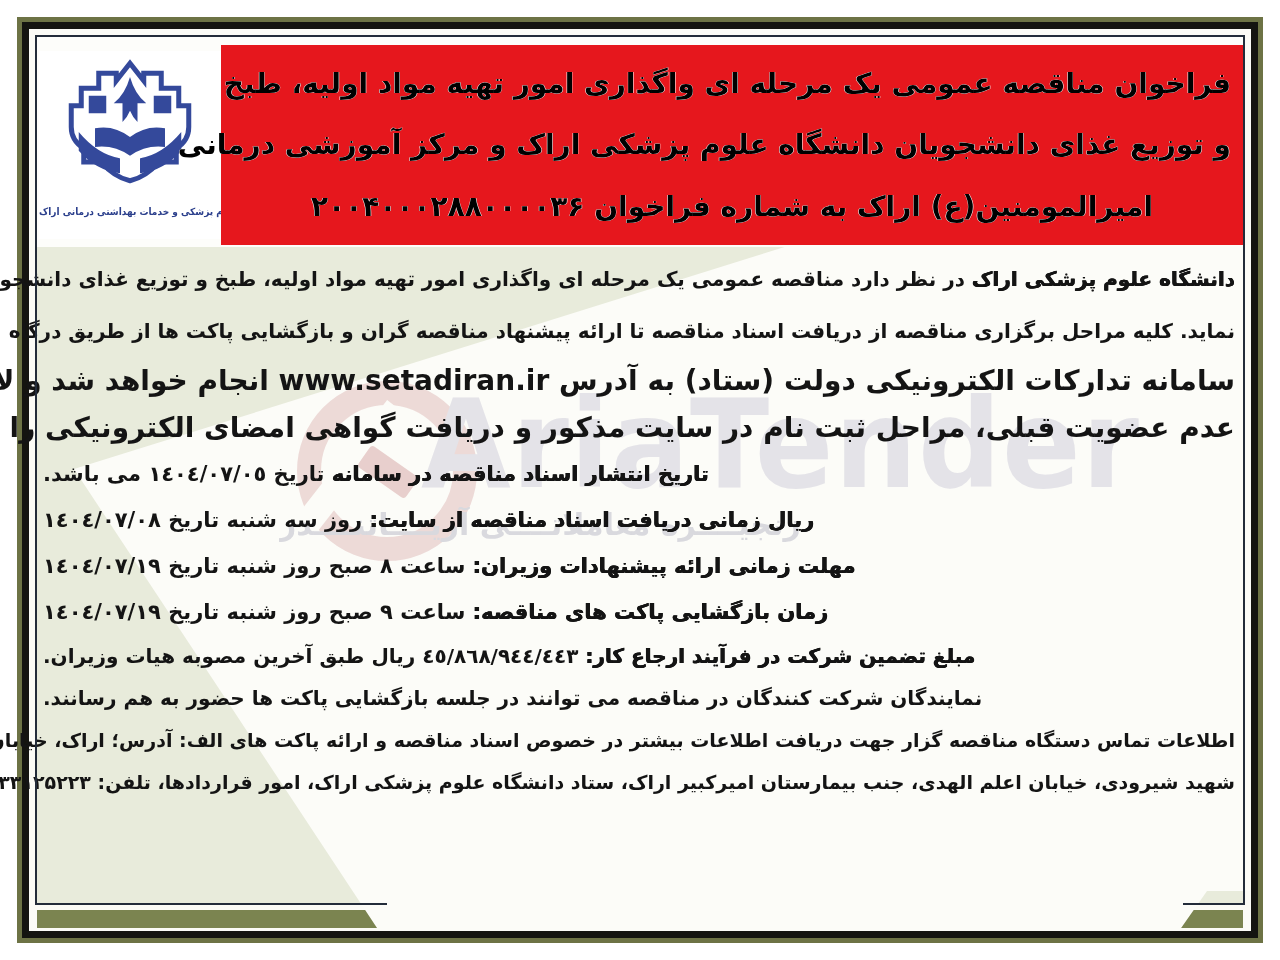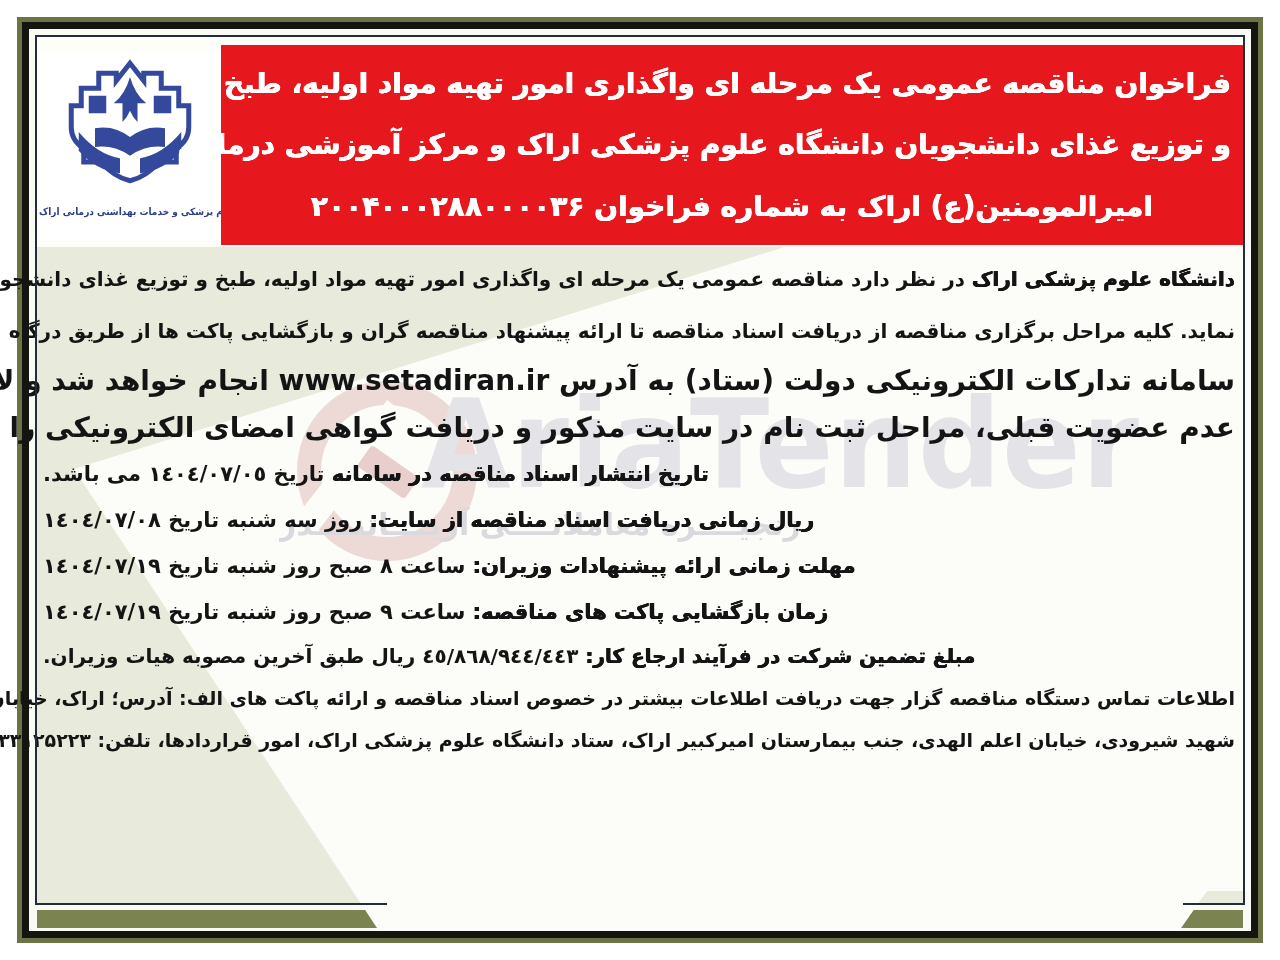--- a/index.html
+++ b/index.html
@@ -19,21 +19,21 @@
   .bseg{position:absolute;bottom:26px;height:2px;background:#232c3a;z-index:6;}
   .bseg.left{left:6px;width:352px;}
   .bseg.right{right:6px;width:62px;}
   
   .header{position:absolute;left:8px;right:8px;top:8px;height:210px;background:#fdfdfa;z-index:4;}
   .logo-box{position:absolute;left:2px;top:14px;width:182px;height:188px;background:#ffffff;text-align:center;}
   .logo-box svg{display:block;margin:6px auto 0;}
   .logo-caption{display:block;font-size:9px;color:#2b3f8c;font-weight:bold;transform:scaleY(1.1);
     white-space:nowrap;overflow:hidden;letter-spacing:-0.5px;}
   .banner{position:absolute;left:184px;right:0;top:8px;height:200px;background:#e6171d;
-    color:#ffffff;direction:rtl;text-align:center;display:flex;flex-direction:column;
+    color:#000000;direction:rtl;text-align:center;display:flex;flex-direction:column;
     justify-content:space-around;padding:8px 12px;box-sizing:border-box;}
   .banner .bline{font-size:28px;font-weight:bold;white-space:nowrap;
     text-shadow:0.4px 0 0 #fff,-0.4px 0 0 #fff;}
   
   .wm-circle{position:absolute;left:268px;top:352px;width:132px;height:132px;border-radius:50%;
     border:24px solid rgba(205,148,148,0.33);z-index:4;}
   .wm-slash{position:absolute;left:300px;top:360px;width:26px;height:180px;background:#fcfcf8;
     transform:rotate(38deg);z-index:4;}
   .wm-hook{position:absolute;left:330px;top:430px;width:58px;height:26px;background:rgba(200,135,135,0.38);
     transform:rotate(35deg);z-index:4;border-radius:4px;}
@@ -101,17 +101,18 @@
     <div class="body-text">
       <div class="line g1 j"><b>دانشگاه علوم پزشکی اراک</b><span> در نظر دارد مناقصه عمومی یک مرحله ای واگذاری امور تهیه مواد اولیه، طبخ و توزیع غذای دانشجویان</span></div>
       <div class="line g1 j"><b></b><span>نماید. کلیه مراحل برگزاری مناقصه از دریافت اسناد مناقصه تا ارائه پیشنهاد مناقصه گران و بازگشایی پاکت ها از طریق درگاه</span></div>
       <div class="line g2 j"><b></b><span>سامانه تدارکات الکترونیکی دولت (ستاد) به آدرس www.setadiran.ir انجام خواهد شد و لازم است مناقصه گران در صورت</span></div>
       <div class="line g2 j"><b></b><span>عدم عضویت قبلی، مراحل ثبت نام در سایت مذکور و دریافت گواهی امضای الکترونیکی را جهت شرکت در مناقصه محقق سازند.</span></div>
       <div class="line g3 r"><b>تاریخ انتشار اسناد مناقصه در سامانه</b><span> تاریخ ١٤٠٤/٠٧/٠٥ می باشد.</span></div>
       <div class="line g3 r"><b>ریال زمانی دریافت اسناد مناقصه از سایت:</b><span> روز سه شنبه تاریخ ١٤٠٤/٠٧/٠٨</span></div>
       <div class="line g3 r"><b>مهلت زمانی ارائه پیشنهادات وزیران:</b><span> ساعت ٨ صبح روز شنبه تاریخ ١٤٠٤/٠٧/١٩</span></div>
       <div class="line g3 r"><b>زمان بازگشایی پاکت های مناقصه:</b><span> ساعت ٩ صبح روز شنبه تاریخ ١٤٠٤/٠٧/١٩</span></div>
       <div class="line g4 r"><b>مبلغ تضمین شرکت در فرآیند ارجاع کار:</b><span> ٤٥/٨٦٨/٩٤٤/٤٤٣ ریال طبق آخرین مصوبه هیات وزیران.</span></div>
+      <div class="line g4 r"><b></b><span>نمایندگان شرکت کنندگان در مناقصه می توانند در جلسه بازگشایی پاکت ها حضور به هم رسانند.</span></div>
       <div class="line g4s j"><b></b><span>اطلاعات تماس دستگاه مناقصه گزار جهت دریافت اطلاعات بیشتر در خصوص اسناد مناقصه و ارائه پاکت های الف: آدرس؛ اراک، خیابان</span></div>
       <div class="line g4s j"><b></b><span>شهید شیرودی، خیابان اعلم الهدی، جنب بیمارستان امیرکبیر اراک، ستاد دانشگاه علوم پزشکی اراک، امور قراردادها، تلفن: ۰۸۶۳۳۱۲۵۲۲۳</span></div>
     </div>
   </div>
 </div>
 
 </body></html>

